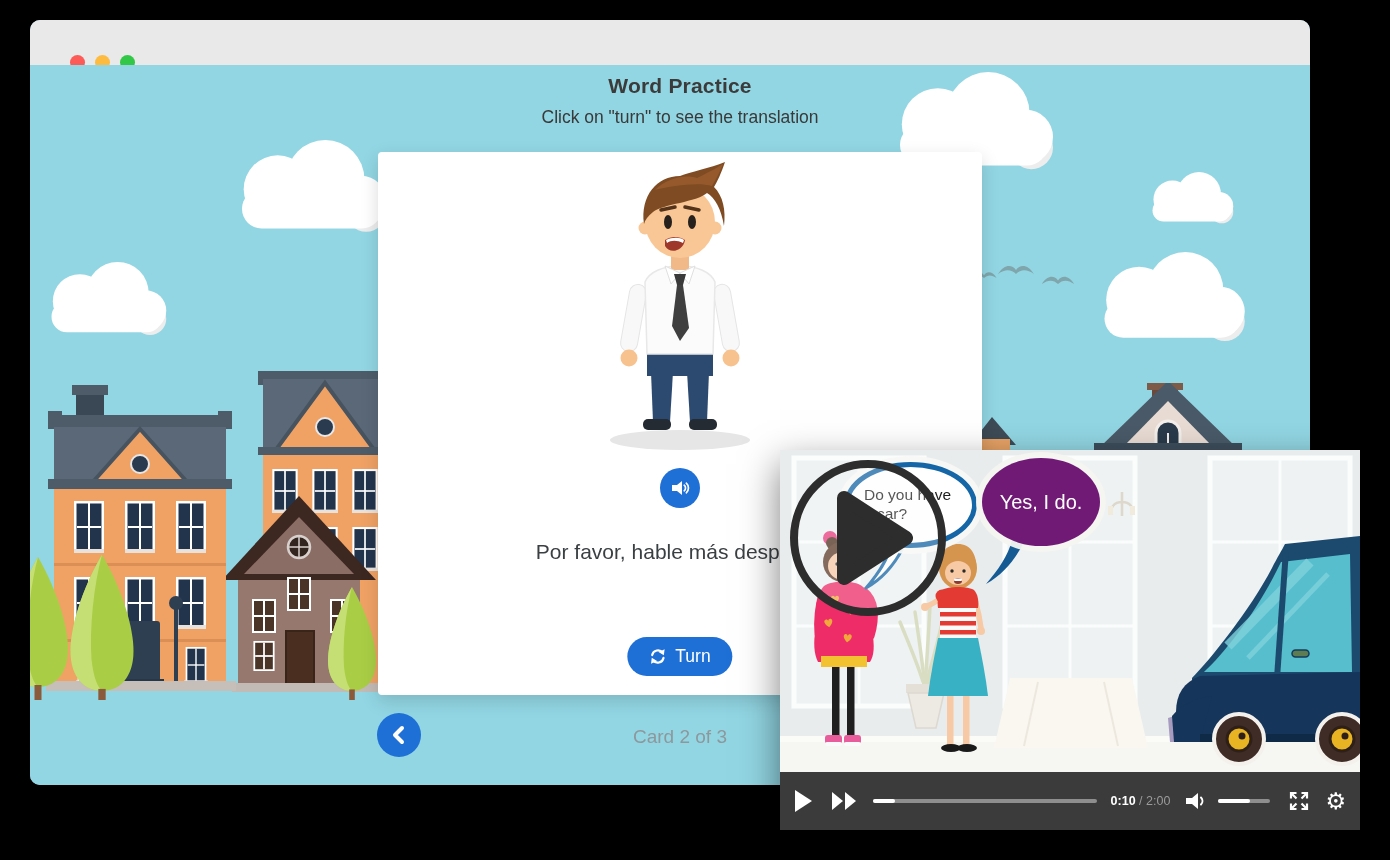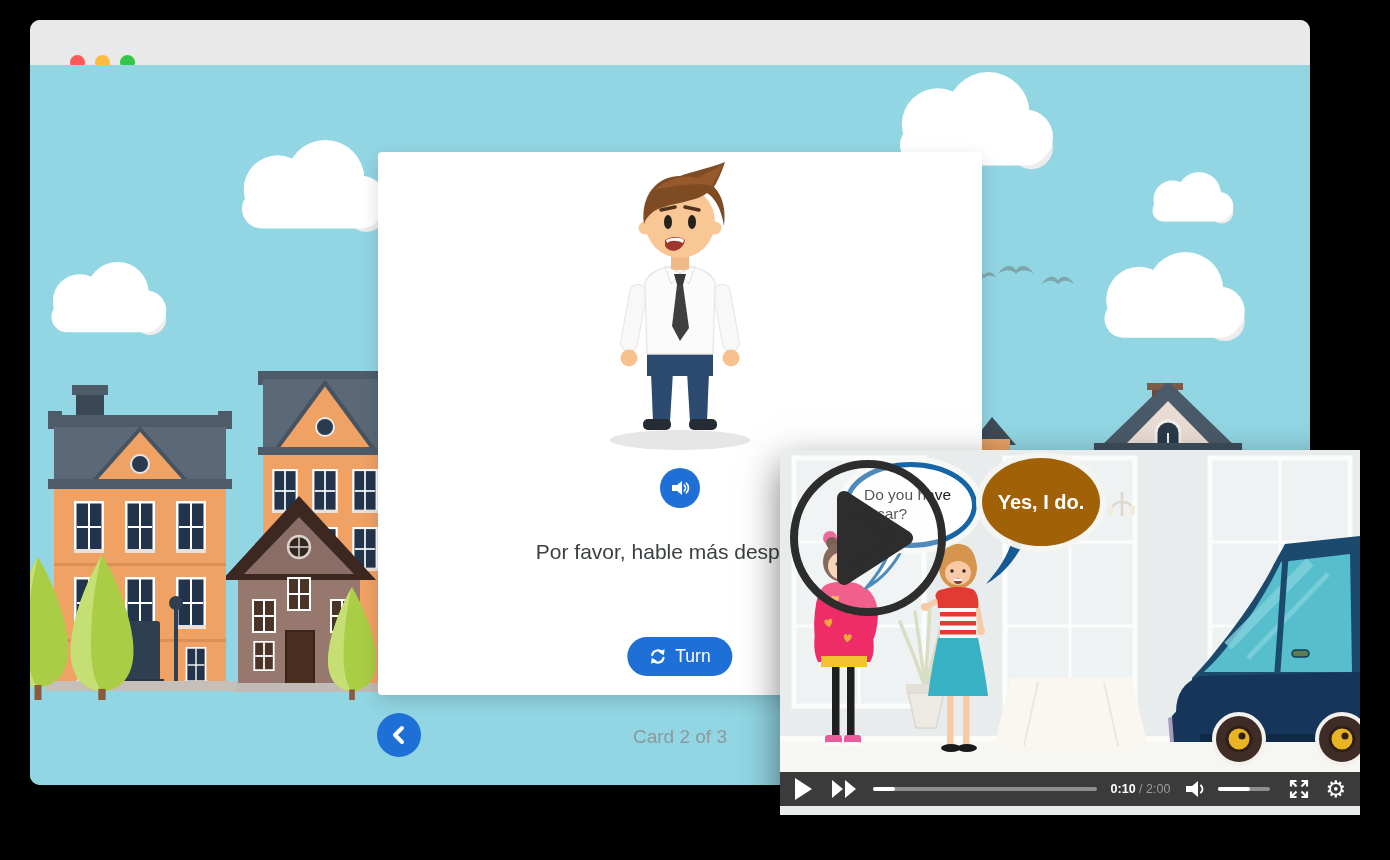--- a/index.html
+++ b/index.html
@@ -46,26 +46,26 @@
   .video-player{position:absolute;left:780px;top:450px;width:580px;height:365px;
                 box-shadow:0 14px 36px rgba(0,0,0,0.5);background:#E8ECED;}
   .scene{position:relative;width:580px;height:322px;overflow:hidden;background:#E8ECED;}
   .scene>svg{position:absolute;left:0;top:0;}
   .bubble-tail{position:absolute;}
   .bubble{position:absolute;border-radius:50%;display:flex;align-items:center;}
   .bubble.b1{left:64px;top:12px;width:108px;height:76px;background:#fff;border:5px solid #1566A6;
              box-shadow:0 0 0 6px rgba(248,248,245,0.95);padding-left:15px;
              font-size:15.5px;line-height:1.2;color:#1D1D1D;}
   .bubble.b1 .txt{width:90px;}
-  .bubble.b2{left:202px;top:8px;width:118px;height:88px;background:#a16207;
+  .bubble.b2{left:202px;top:8px;width:118px;height:88px;background:#701a75;
              box-shadow:0 0 0 6px rgba(244,244,241,0.95);justify-content:center;
-             color:#fff;font-size:20px;font-weight:bold;}
+             color:#fff;font-size:20px;}
   .bigplay{position:absolute;left:202px;top:73px;cursor:pointer;}
   
-  .controls{height:26px;background:#3B3B3B;display:flex;align-items:center;padding:4px 14px;}
+  .controls{height:26px;background:#3B3B3B;display:flex;align-items:center;padding:16px 14px;}
   .ctl{display:flex;align-items:center;cursor:pointer;}
   .ctl.play{margin-right:20px;}
   .ctl.ff{margin-right:16px;}
   .progress{flex:1;height:4px;background:#8E8E8E;border-radius:2px;margin-right:14px;cursor:pointer;}
   .progress .fill{height:4px;background:#fff;border-radius:2px;}
   .time{font-size:12.5px;color:#9B9B9B;white-space:nowrap;margin-right:15px;}
   .time .cur{color:#fff;font-weight:700;}
   .ctl.vol{margin-right:8px;}
   .volbar{width:52px;height:4px;background:#8E8E8E;border-radius:2px;margin-right:18px;cursor:pointer;}
   .volbar .fill{height:4px;background:#fff;border-radius:2px;}
@@ -212,20 +212,24 @@
           <rect x="144" y="242" width="4" height="76" fill="#2E3F52"></rect>
           <circle cx="146" cy="238" r="7" fill="#2E3F52"></circle>
           <rect x="16" y="316" width="190" height="10" fill="#C6BEB9"></rect>
         </g>
 
         <use href="#treeG" transform="translate(8,322)"></use>
         <use href="#treeG" transform="translate(72,326) scale(1.05)"></use>
         <use href="#treeG" transform="translate(322,326) scale(0.8)"></use>
       </svg>
 
+      <div class="app-header">
+        <h1>Word Practice</h1>
+        <div class="sub">Click on "turn" to see the translation</div>
+      </div>
 
       <div class="flashcard">
         <svg class="man" width="190" height="290" viewBox="0 0 190 290">
           <ellipse cx="95" cy="278" rx="70" ry="10" fill="#E6E6E6"></ellipse>
           <rect x="40" y="122" width="17" height="68" rx="8.5" fill="#F8F8F8" stroke="#E5E5E5" transform="rotate(10 48 156)"></rect>
           <rect x="133" y="122" width="17" height="68" rx="8.5" fill="#F8F8F8" stroke="#E5E5E5" transform="rotate(-10 141 156)"></rect>
           <circle cx="44" cy="196" r="8.5" fill="#F7C28E"></circle>
           <circle cx="146" cy="196" r="8.5" fill="#F7C28E"></circle>
           <rect x="62" y="184" width="66" height="30" fill="#2C4A70"></rect>
           <polygon points="66,210 88,210 85,260 68,260" fill="#2C4A70"></polygon>

